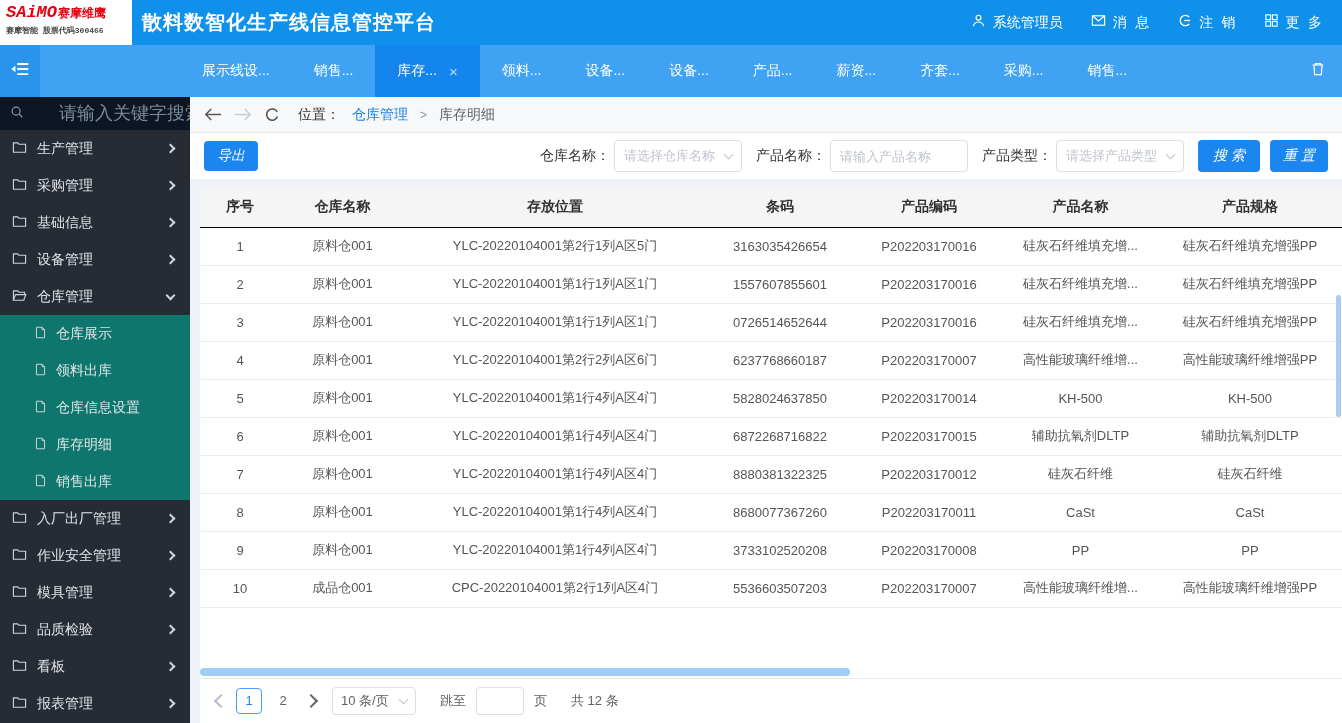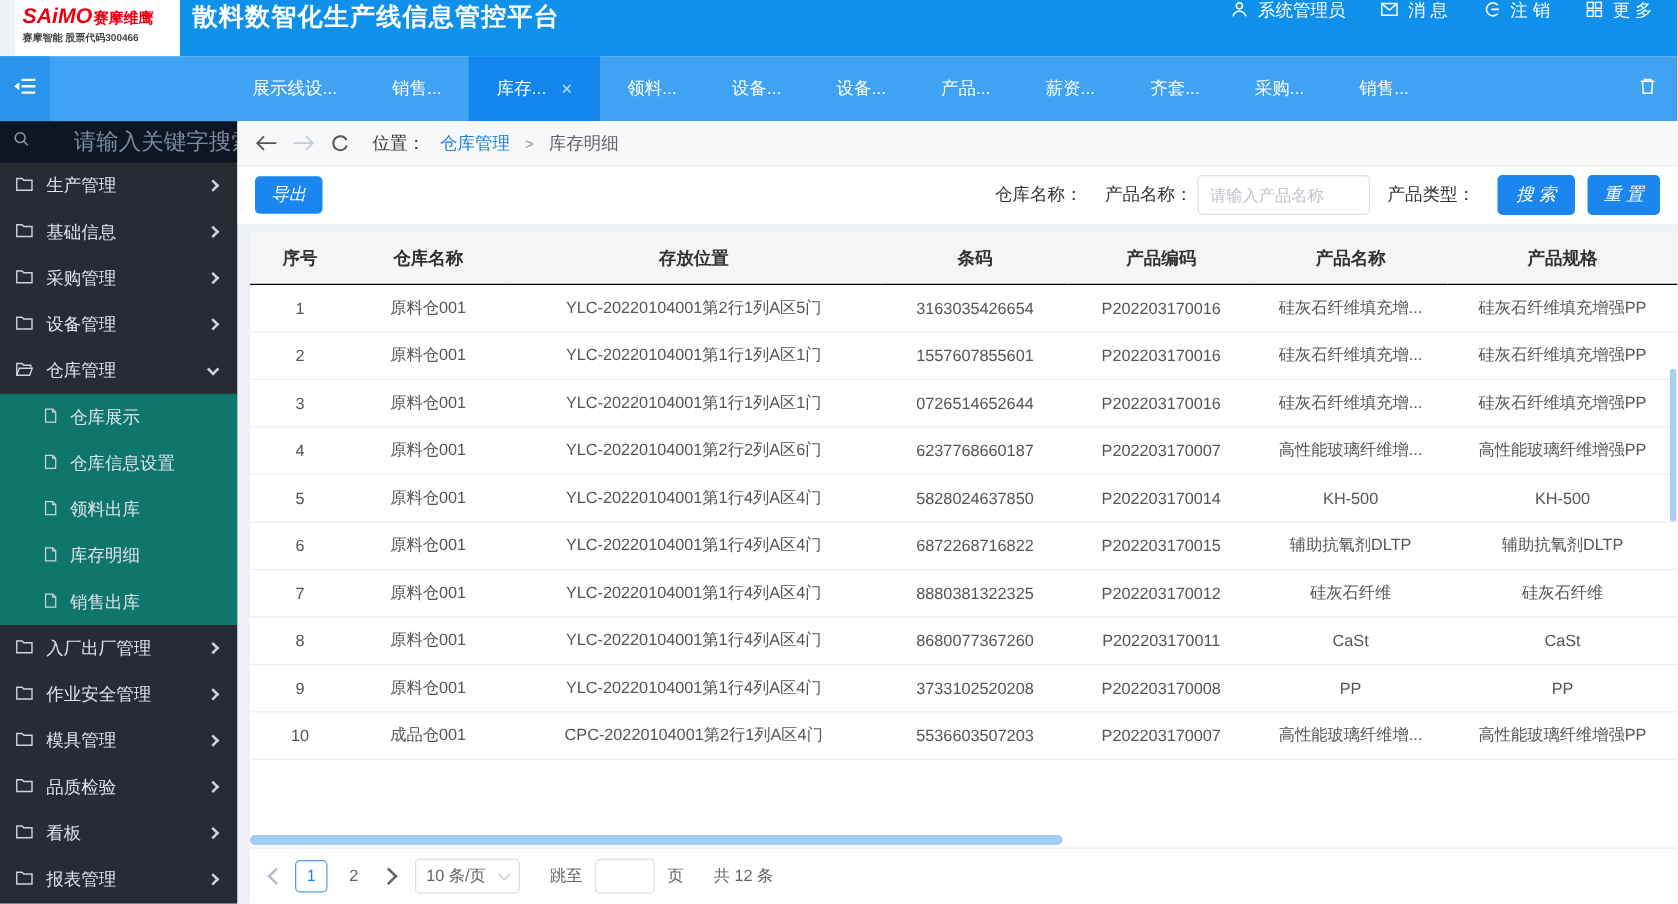--- a/index.html
+++ b/index.html
@@ -1,20 +1,20 @@
 <!DOCTYPE html>
 <html><head>
 <meta charset="utf-8">
 <style>
   * { box-sizing: border-box; margin: 0; padding: 0; }
   html,body { width:1342px; height:723px; overflow:hidden; }
   body { font-family:"Liberation Sans","DejaVu Sans",sans-serif; background:#eef1f5; position:relative; }
 
   
-  .header { position:absolute; top:0; left:12px; right:0; height:45px; background:#0f90ea; display:flex; align-items:flex-start; }
+  .header { position:absolute; top:0; left:0; right:0; height:45px; background:#0f90ea; display:flex; align-items:center;font-family:Liberation Mono, monospace; }
   .logo { width:132px; height:45px; background:#fff; padding:4px 6px 0 6px; flex:none; }
   .logo-line1 { line-height:18px; white-space:nowrap; }
   .brand { color:#e60012; font-weight:bold; font-style:italic; font-size:17px; }
   .brand-suffix { color:#e60012; font-weight:bold; font-size:12px; margin-left:1px; }
   .logo-sub { font-size:8px; color:#444; font-weight:bold; margin-top:2px; white-space:nowrap; }
   .app-title { color:#fff; font-size:20px; font-weight:bold; margin-left:10px; letter-spacing:1px; white-space:nowrap; }
   .header-menu { margin-left:auto; display:flex; gap:28px; padding-right:20px; color:#fff; font-size:14px; }
   .hmenu-item { display:flex; align-items:center; gap:7px; cursor:pointer; white-space:nowrap; }
 
   
@@ -195,28 +195,28 @@
         <span><svg width="15" height="15" viewBox="0 0 16 16">
             <path d="M1.5 3h4.5l1.5 1.5h7V13h-13z" fill="none" stroke="#cfd4da" stroke-width="1.2"></path>
           </svg></span>
         <span>生产管理</span>
         <span class="chev"></span>
       </div>
       <div class="menu-item">
         <span><svg width="15" height="15" viewBox="0 0 16 16">
             <path d="M1.5 3h4.5l1.5 1.5h7V13h-13z" fill="none" stroke="#cfd4da" stroke-width="1.2"></path>
           </svg></span>
+        <span>采购管理</span>
+        <span class="chev"></span>
+      </div>
+      <div class="menu-item">
+        <span><svg width="15" height="15" viewBox="0 0 16 16">
+            <path d="M1.5 3h4.5l1.5 1.5h7V13h-13z" fill="none" stroke="#cfd4da" stroke-width="1.2"></path>
+          </svg></span>
         <span>基础信息</span>
-        <span class="chev"></span>
-      </div>
-      <div class="menu-item">
-        <span><svg width="15" height="15" viewBox="0 0 16 16">
-            <path d="M1.5 3h4.5l1.5 1.5h7V13h-13z" fill="none" stroke="#cfd4da" stroke-width="1.2"></path>
-          </svg></span>
-        <span>采购管理</span>
         <span class="chev"></span>
       </div>
       <div class="menu-item">
         <span><svg width="15" height="15" viewBox="0 0 16 16">
             <path d="M1.5 3h4.5l1.5 1.5h7V13h-13z" fill="none" stroke="#cfd4da" stroke-width="1.2"></path>
           </svg></span>
         <span>设备管理</span>
         <span class="chev"></span>
       </div>
       <div class="menu-item">
@@ -233,28 +233,28 @@
               <path d="M3 1.5h7l3 3v10H3z" fill="none" stroke="#cfd4da" stroke-width="1.2"></path>
               <path d="M10 1.5v3h3" fill="none" stroke="#cfd4da" stroke-width="1.2"></path>
             </svg></span>
           <span>仓库展示</span>
         </div>
         <div class="submenu-item">
           <span><svg width="13" height="13" viewBox="0 0 16 16">
               <path d="M3 1.5h7l3 3v10H3z" fill="none" stroke="#cfd4da" stroke-width="1.2"></path>
               <path d="M10 1.5v3h3" fill="none" stroke="#cfd4da" stroke-width="1.2"></path>
             </svg></span>
-          <span>仓库信息设置</span>
+          <span>领料出库</span>
         </div>
         <div class="submenu-item">
           <span><svg width="13" height="13" viewBox="0 0 16 16">
               <path d="M3 1.5h7l3 3v10H3z" fill="none" stroke="#cfd4da" stroke-width="1.2"></path>
               <path d="M10 1.5v3h3" fill="none" stroke="#cfd4da" stroke-width="1.2"></path>
             </svg></span>
-          <span>领料出库</span>
+          <span>仓库信息设置</span>
         </div>
         <div class="submenu-item">
           <span><svg width="13" height="13" viewBox="0 0 16 16">
               <path d="M3 1.5h7l3 3v10H3z" fill="none" stroke="#cfd4da" stroke-width="1.2"></path>
               <path d="M10 1.5v3h3" fill="none" stroke="#cfd4da" stroke-width="1.2"></path>
             </svg></span>
           <span>库存明细</span>
         </div>
         <div class="submenu-item">
           <span><svg width="13" height="13" viewBox="0 0 16 16">
@@ -330,25 +330,33 @@
     <span class="crumb-label">位置：</span>
     <span class="crumb-link">仓库管理</span>
     <span class="crumb-sep">&gt;</span>
     <span class="crumb-current">库存明细</span>
   </div>
 
   <div class="toolbar-row">
     <button class="btn btn-export">导出</button>
     <div class="filters">
         <span class="filter-label">仓库名称：</span>
+        <div class="filter-box select">
+          <span>请选择仓库名称</span>
+          <span class="sel-chev"></span>
+        </div>
         <span class="filter-label">产品名称：</span>
         <div class="filter-box">
           <input placeholder="请输入产品名称" style="">
         </div>
         <span class="filter-label">产品类型：</span>
+        <div class="filter-box select">
+          <span>请选择产品类型</span>
+          <span class="sel-chev"></span>
+        </div>
       </div>
     <button class="btn btn-search">搜 索</button>
     <button class="btn btn-reset">重 置</button>
   </div>
 
   <div class="content-panel">
     <table>
       <colgroup>
         <col style="width:80px">
           <col style="width:125px">

